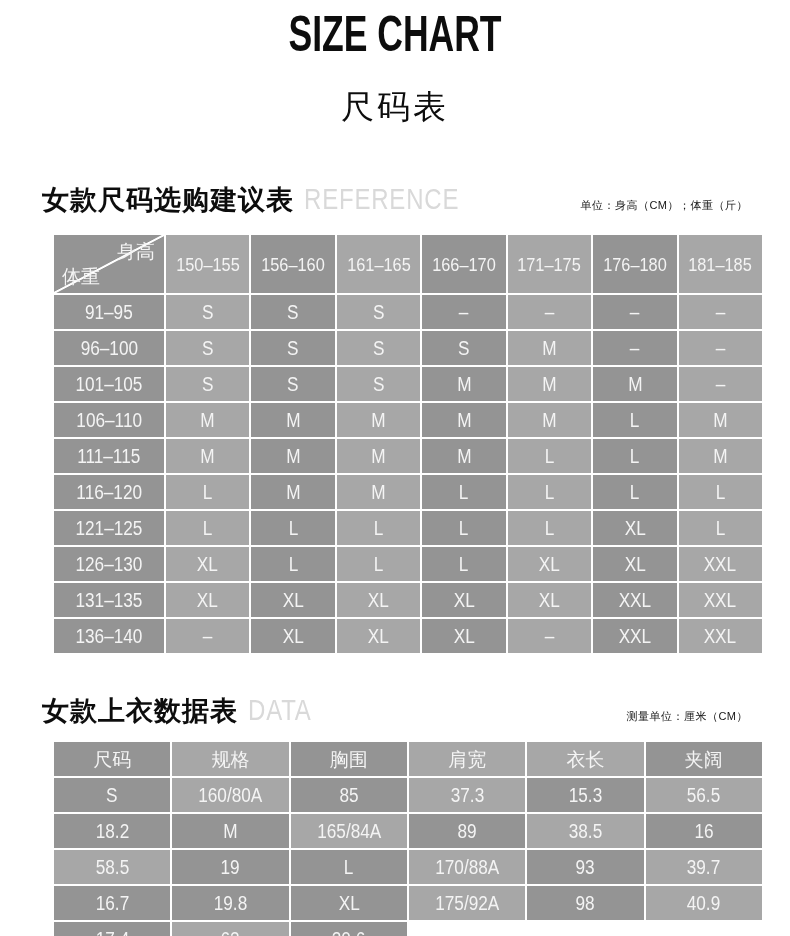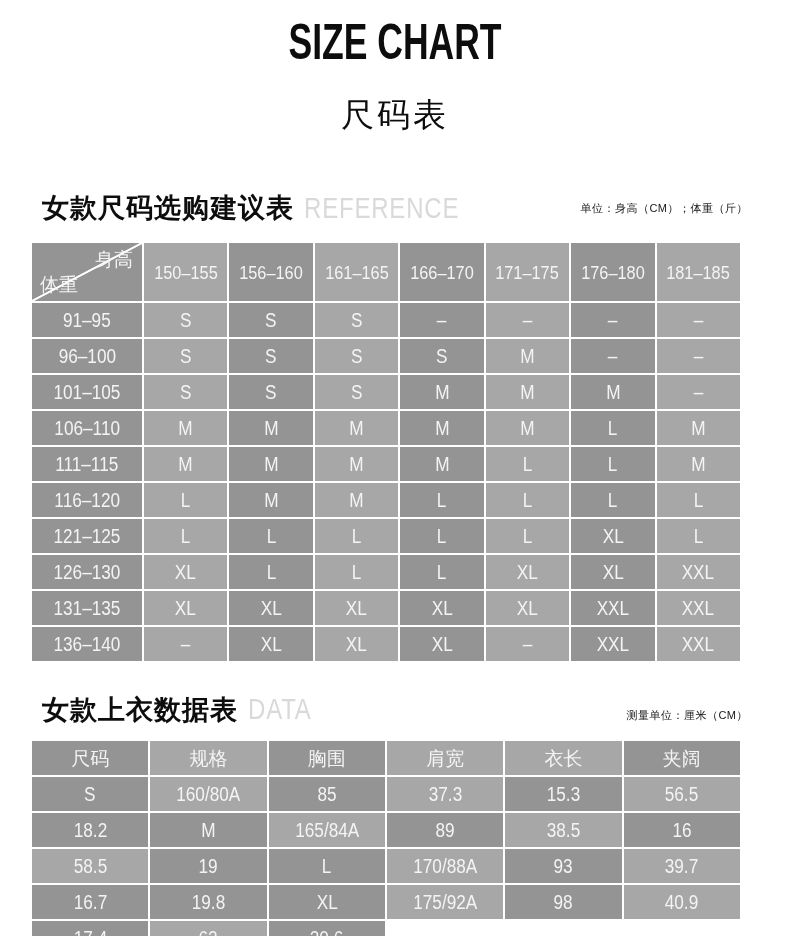--- a/index.html
+++ b/index.html
@@ -11,43 +11,43 @@
     --grid:#ffffff;
   }
   *{margin:0;padding:0;box-sizing:border-box;}
   html,body{background:#fff;}
   body{
     width:790px;height:936px;overflow:hidden;
     font-family:"Liberation Sans","DejaVu Sans",sans-serif;
     color:var(--ink);
   }
   .title-en{
-    margin-top:18px;text-align:center;font-size:48px;font-weight:800;
+    margin-top:10px;text-align:center;font-size:48px;font-weight:800;
     letter-spacing:0;line-height:1.0;color:#0d0d0d;
   }
   .title-en .squeeze{display:inline-block;transform:scale(.74,1.04);transform-origin:center;}
   .title-zh{
     margin-top:27px;text-align:center;font-size:33px;font-weight:500;
     letter-spacing:3px;color:#0d0d0d;
   }
   .section-row{
     display:flex;align-items:baseline;margin:0 42px;
   }
-  .section-row.first{margin-top:52px;align-items:center;}
-  .section-row.second{margin-top:31px;justify-content:flex-end;}
+  .section-row.first{margin-top:52px;}
+  .section-row.second{margin-top:40px;justify-content:flex-end;}
   .section-heading{font-size:27px;font-weight:700;letter-spacing:1px;color:#0d0d0d;}
   .section-watermark{
     font-size:30px;font-weight:400;color:var(--watermark);
     margin-left:10px;letter-spacing:1px;line-height:1;
   }
   .section-watermark .squeeze{display:inline-block;transform:scaleX(.8);transform-origin:left bottom;}
   .spacer{flex:1;}
   .unit-note{font-size:11px;font-weight:400;color:#161616;letter-spacing:.5px;}
   .t{
-    display:grid;gap:2px;width:708px;margin:0 32px;background:transparent;
+    display:grid;gap:2px;width:708px;margin:0 54px;background:transparent;
   }
   #ref-table{margin-top:17px;grid-template-columns:110px repeat(7,1fr);grid-template-rows:58px;grid-auto-rows:34px;}
   #data-table{grid-template-columns:repeat(6,1fr);grid-auto-rows:34px;}
   .clip{height:201px;overflow:hidden;margin-top:13px;}
   .c{
     display:flex;align-items:center;justify-content:center;
     color:var(--cell-text);font-size:20px;line-height:1;overflow:hidden;
   }
   .d{background:var(--cell-dark);}
   .l{background:var(--cell-light);}

